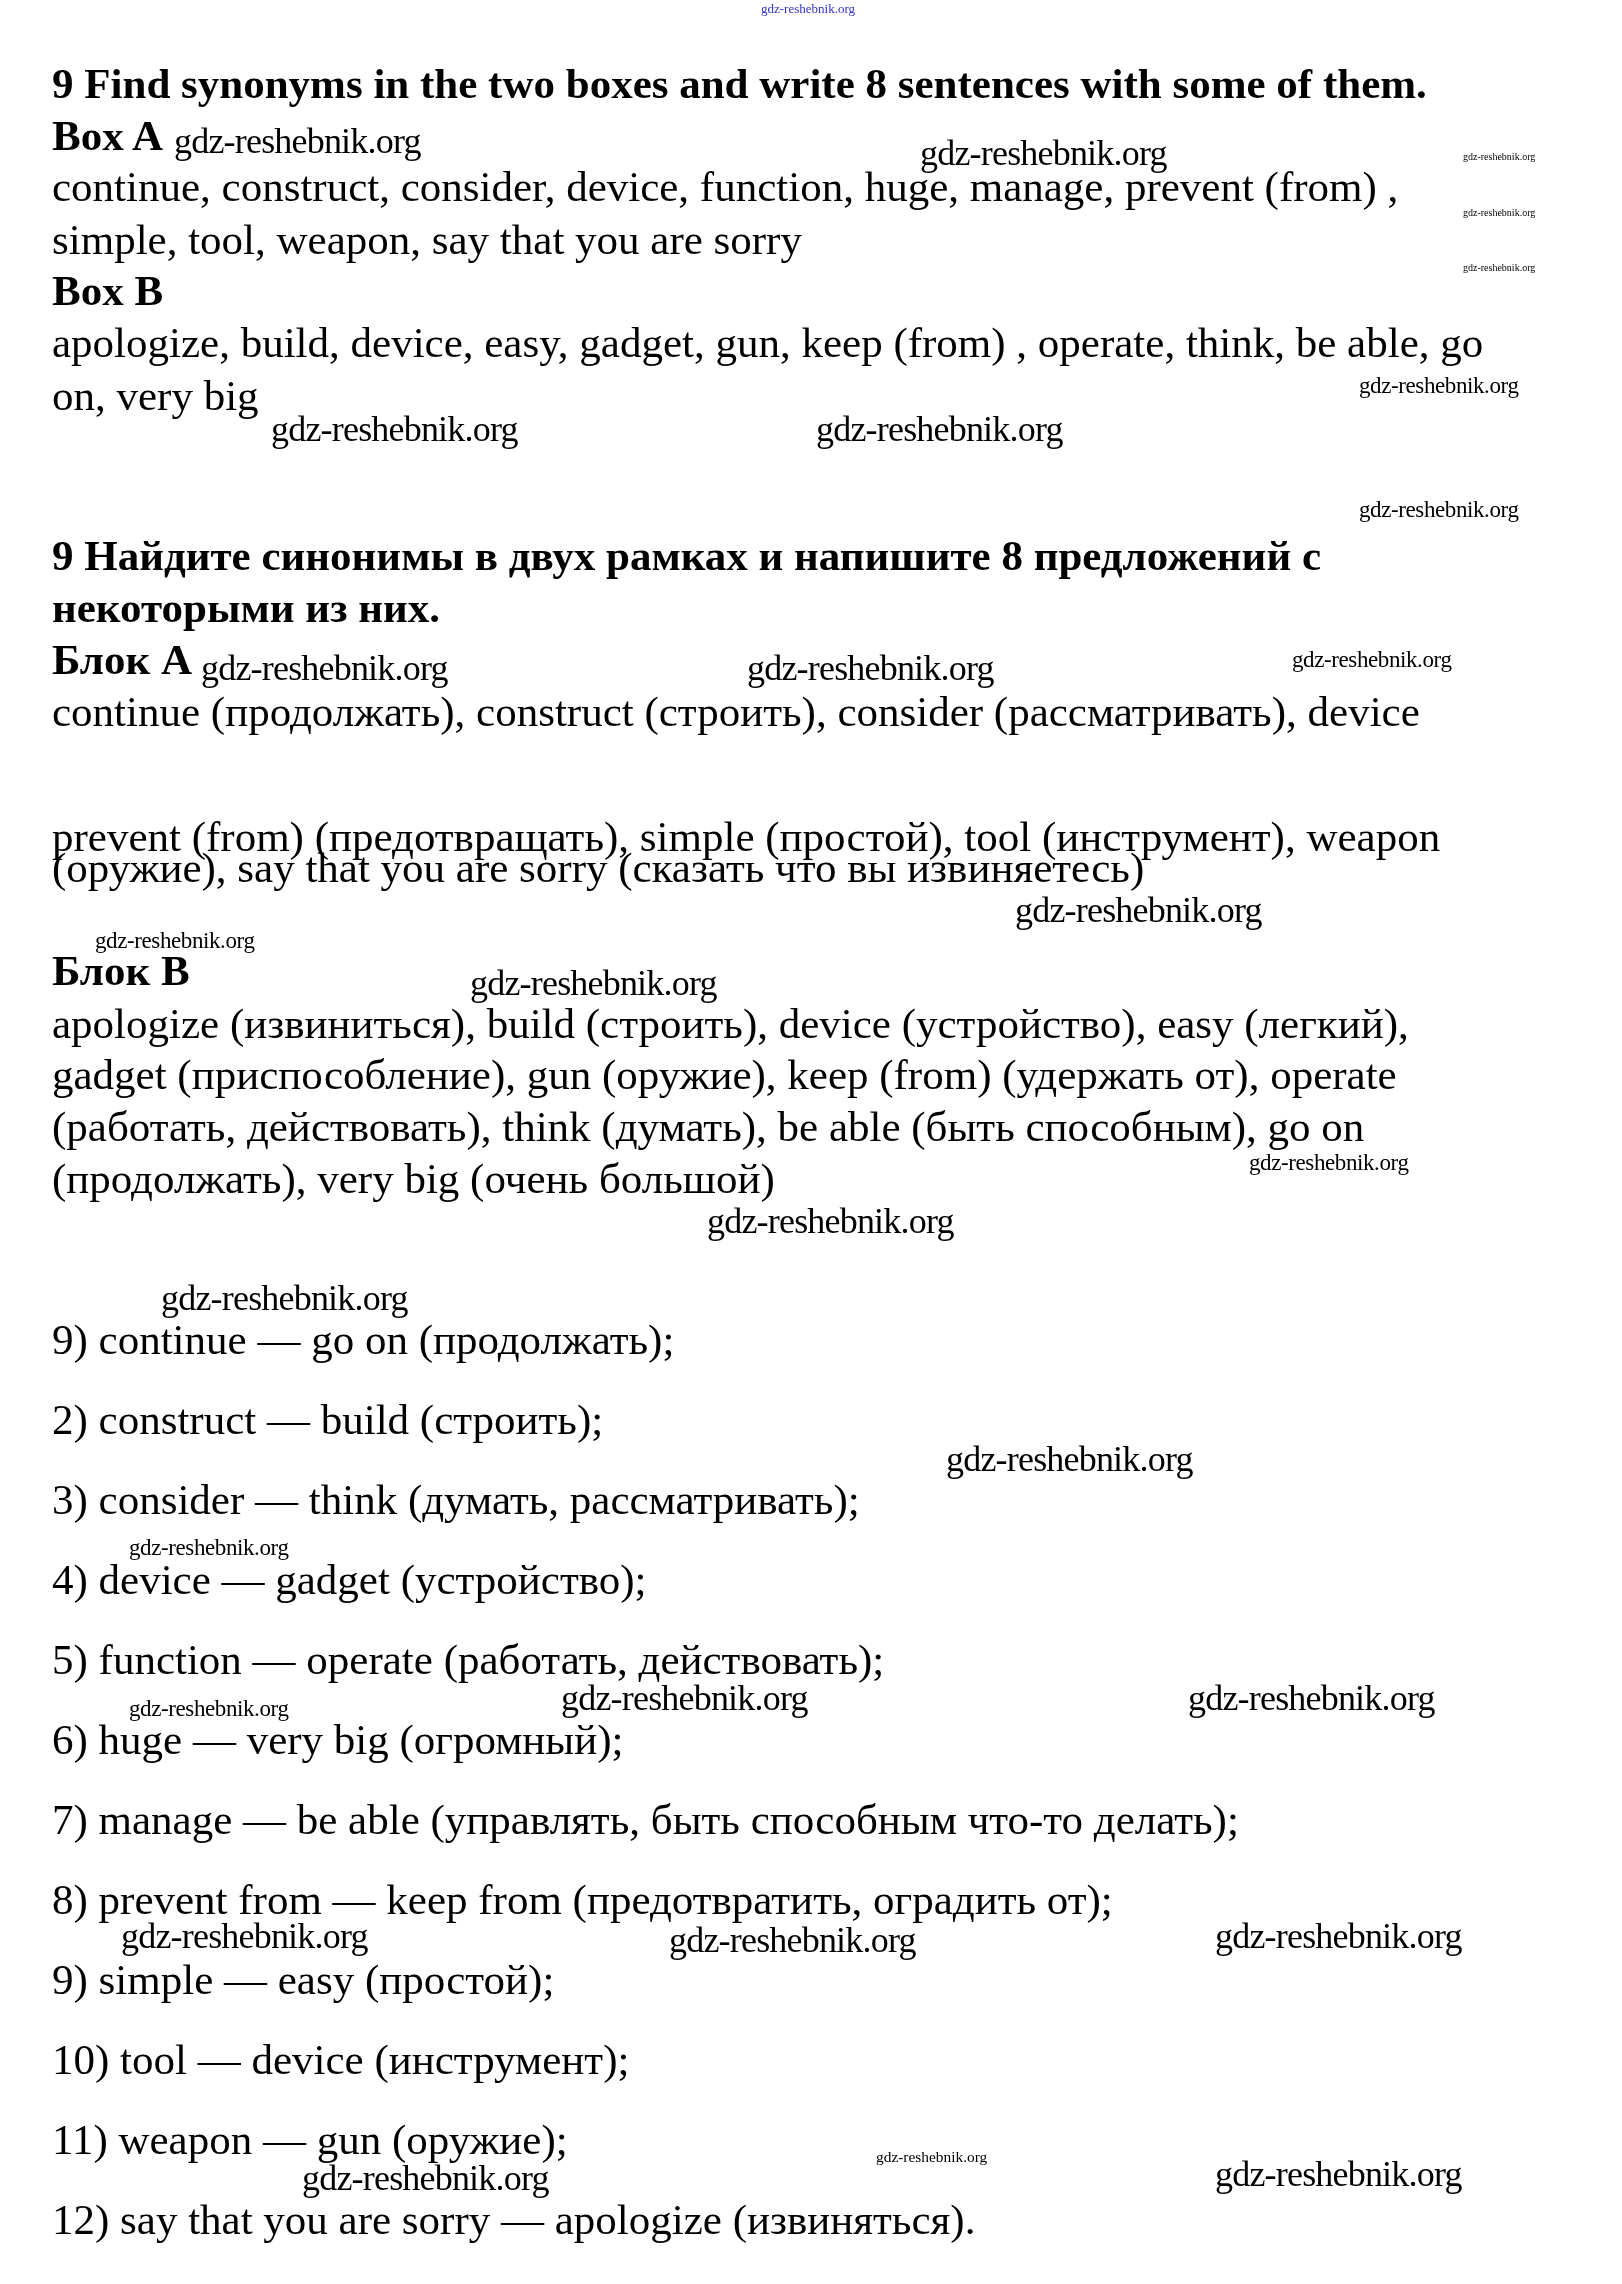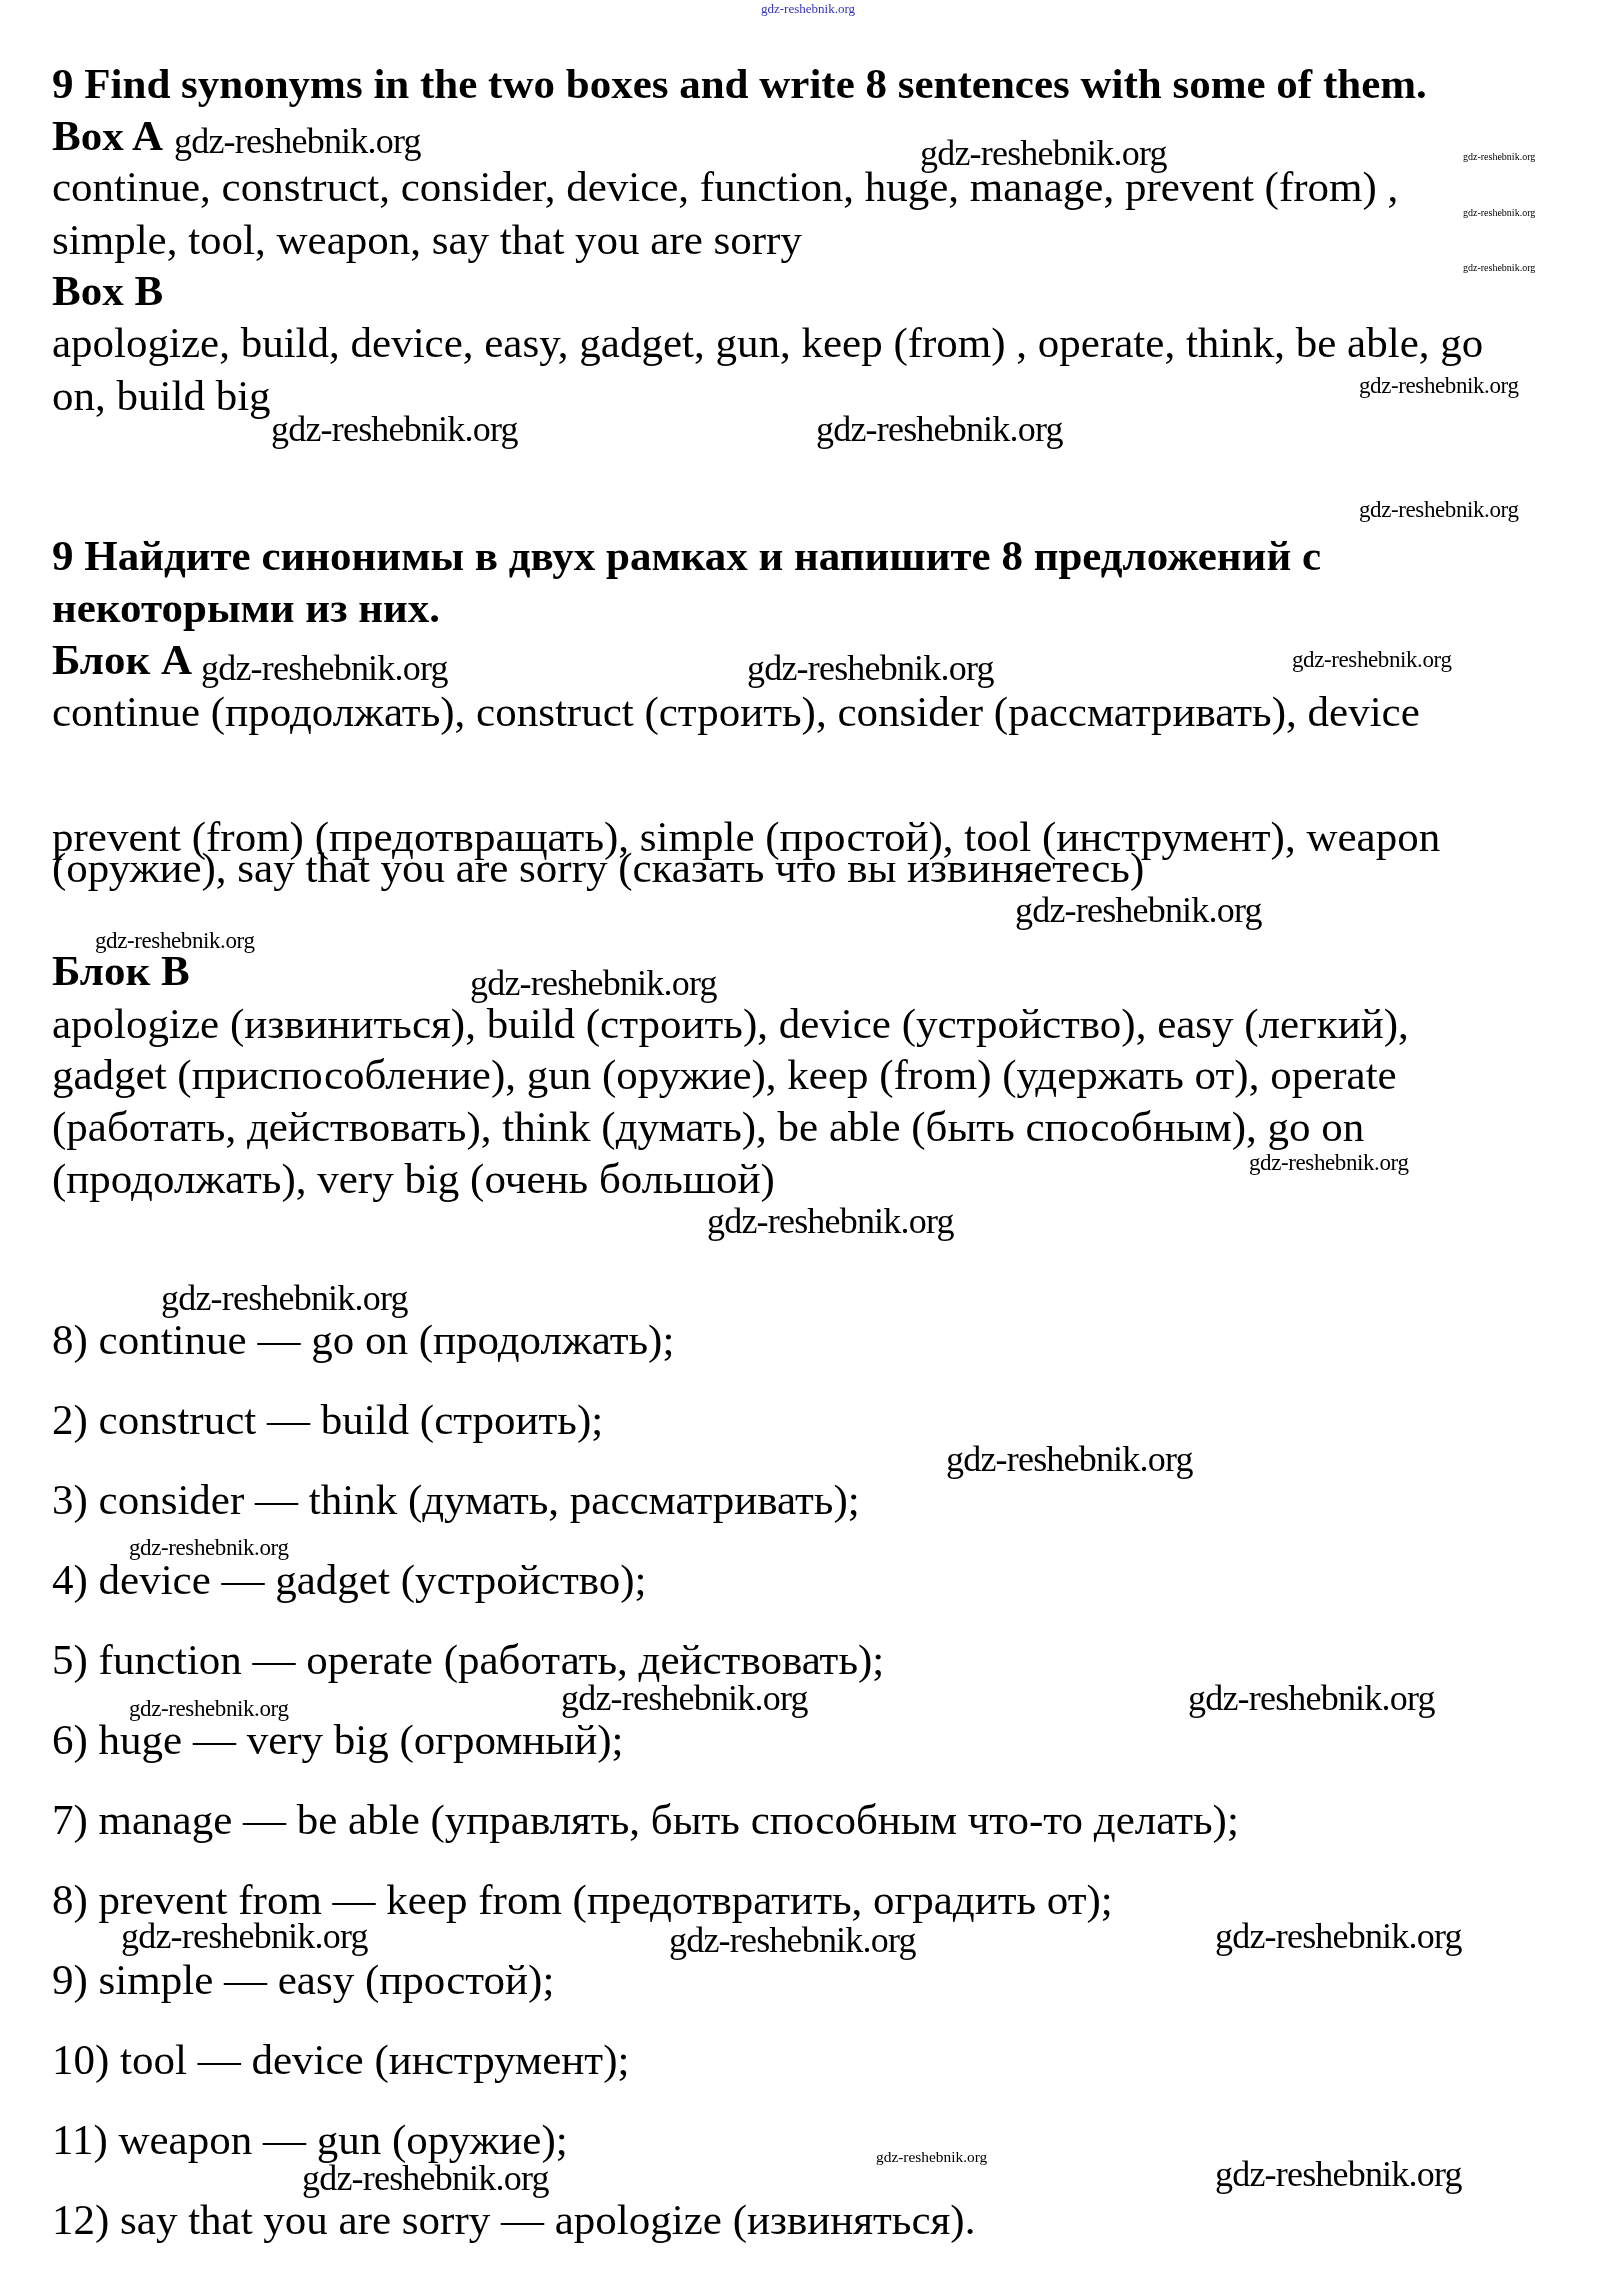--- a/index.html
+++ b/index.html
@@ -26,35 +26,35 @@
 <div class="page">
 
   <div class="wm wm-top" style="left:761px; top:1.5px;">gdz-reshebnik.org</div>
 
   <div class="line bold" style="top:62px;">9 Find synonyms in the two boxes and write 8 sentences with some of them.</div>
   <div class="line bold" style="top:114px;">Box A</div>
   <div class="line" style="top:165px;">continue, construct, consider, device, function, huge, manage, prevent (from) ,</div>
   <div class="line" style="top:218px;">simple, tool, weapon, say that you are sorry</div>
   <div class="line bold" style="top:269px;">Box B</div>
   <div class="line" style="top:321px;">apologize, build, device, easy, gadget, gun, keep (from) , operate, think, be able, go</div>
-  <div class="line" style="top:374px;">on, build big</div>
+  <div class="line" style="top:374px;">on, very big</div>
 
   <div class="line bold" style="top:534px;">9 Найдите синонимы в двух рамках и напишите 8 предложений с</div>
   <div class="line bold" style="top:586px;">некоторыми из них.</div>
   <div class="line bold" style="top:638px;">Блок А</div>
   <div class="line" style="top:690px;">continue (продолжать), construct (строить), consider (рассматривать), device</div>
   <div class="line" style="top:793px;margin-top:22px;">prevent (from) (предотвращать), simple (простой), tool (инструмент), weapon</div>
   <div class="line" style="top:846px;">(оружие), say that you are sorry (сказать что вы извиняетесь)</div>
   <div class="line bold" style="top:949px;">Блок В</div>
   <div class="line" style="top:1002px;">apologize (извиниться), build (строить), device (устройство), easy (легкий),</div>
   <div class="line" style="top:1053px;">gadget (приспособление), gun (оружие), keep (from) (удержать от), operate</div>
   <div class="line" style="top:1105px;">(работать, действовать), think (думать), be able (быть способным), go on</div>
   <div class="line" style="top:1157px;">(продолжать), very big (очень большой)</div>
 
-  <div class="line" style="top:1318px;">8) continue — go on (продолжать);</div>
+  <div class="line" style="top:1318px;">9) continue — go on (продолжать);</div>
   <div class="line" style="top:1398px;">2) construct — build (строить);</div>
   <div class="line" style="top:1478px;">3) consider — think (думать, рассматривать);</div>
   <div class="line" style="top:1558px;">4) device — gadget (устройство);</div>
   <div class="line" style="top:1638px;">5) function — operate (работать, действовать);</div>
   <div class="line" style="top:1718px;">6) huge — very big (огромный);</div>
   <div class="line" style="top:1798px;">7) manage — be able (управлять, быть способным что-то делать);</div>
   <div class="line" style="top:1878px;">8) prevent from — keep from (предотвратить, оградить от);</div>
   <div class="line" style="top:1958px;">9) simple — easy (простой);</div>
   <div class="line" style="top:2038px;">10) tool — device (инструмент);</div>
   <div class="line" style="top:2118px;">11) weapon — gun (оружие);</div>

